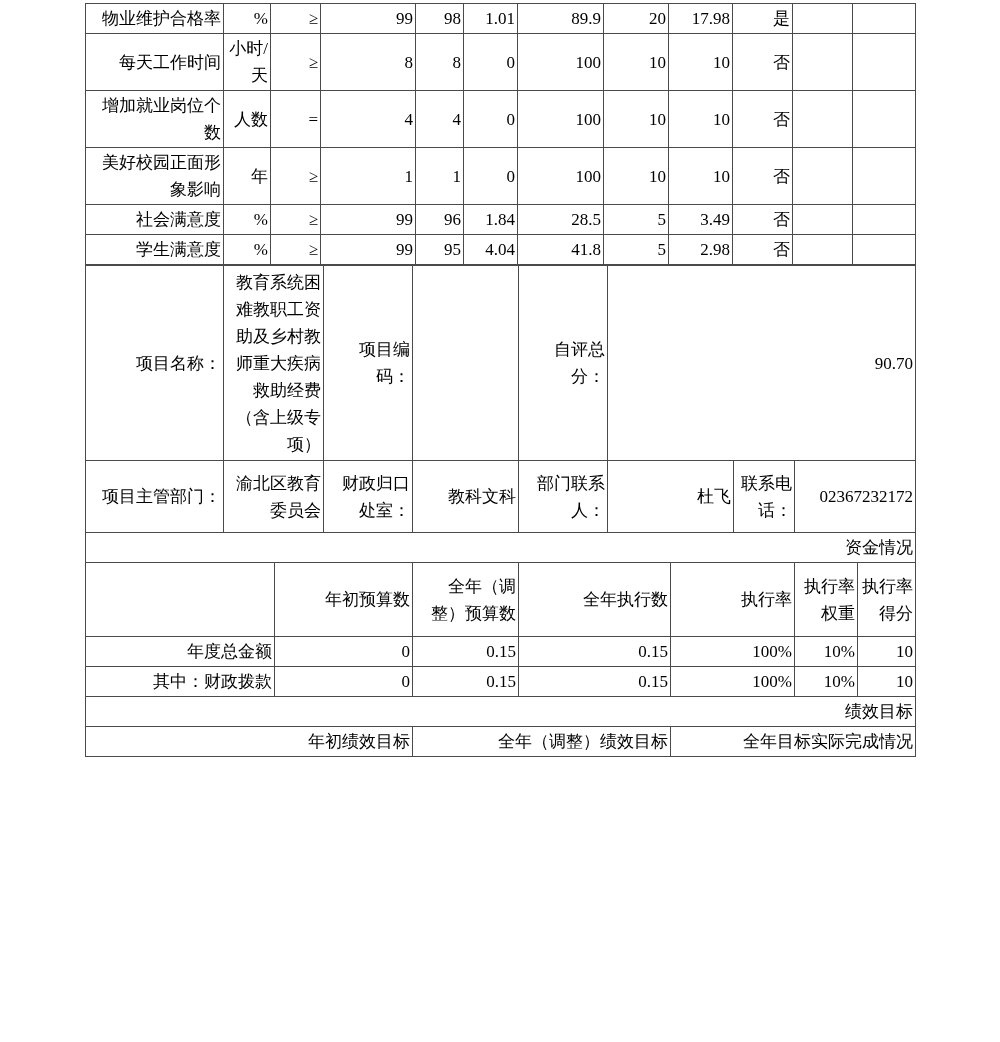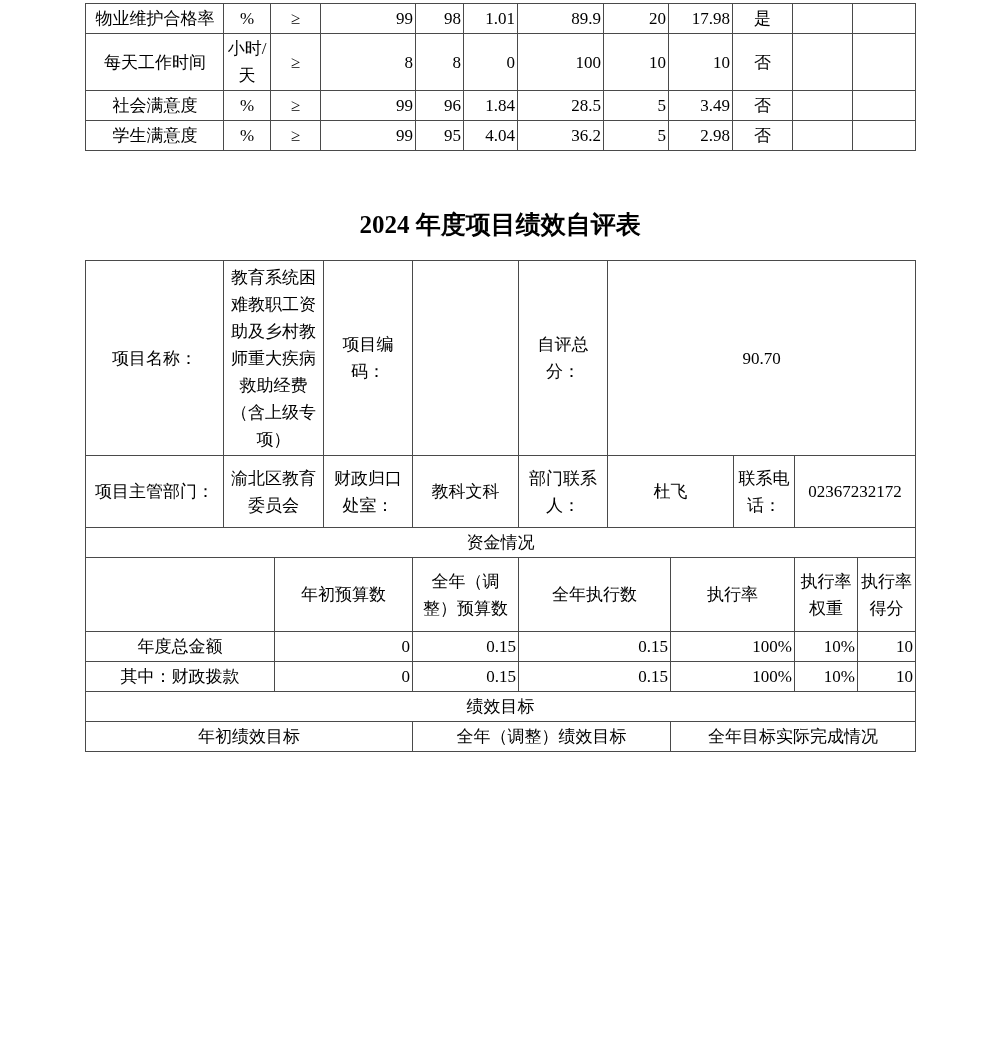--- a/index.html
+++ b/index.html
@@ -12,23 +12,23 @@
   .doc { width: 830px; margin: 0 auto; padding-top: 3px; }
   table { border-collapse: collapse; table-layout: fixed; width: 830px; }
   td {
     border: 1px solid #4a4a4a;
     vertical-align: middle;
     font-size: 17px;
     line-height: 27px;
     padding: 1px 2px;
     overflow: hidden;
   }
-  .cl { text-align: center; }
+  .cl { text-align: right; }
   .cr { text-align: right; }
-  .cc { text-align: center; }
+  .cc { text-align: right; }
   .pl3 { padding-left: 3px; }
   .title {
     margin: 56px 0 17px 0;
     font-size: 25px;
     line-height: 36px;
     font-weight: bold;
     text-align: center;
     font-family: "Liberation Serif", "DejaVu Serif", serif;
   }
 </style>
@@ -74,20 +74,48 @@
         <td class="cr">8</td>
         <td class="cr">8</td>
         <td class="cr">0</td>
         <td class="cr">100</td>
         <td class="cr">10</td>
         <td class="cr">10</td>
         <td class="cl">否</td>
         <td></td>
         <td></td>
       </tr>
+      <tr style="height:57px">
+        <td class="cl pl3">增加就业岗位个数</td>
+        <td class="cl">人数</td>
+        <td class="cl">=</td>
+        <td class="cr">4</td>
+        <td class="cr">4</td>
+        <td class="cr">0</td>
+        <td class="cr">100</td>
+        <td class="cr">10</td>
+        <td class="cr">10</td>
+        <td class="cl">否</td>
+        <td></td>
+        <td></td>
+      </tr>
+      <tr style="height:57px">
+        <td class="cl pl3">美好校园正面形象影响</td>
+        <td class="cl">年</td>
+        <td class="cl">≥</td>
+        <td class="cr">1</td>
+        <td class="cr">1</td>
+        <td class="cr">0</td>
+        <td class="cr">100</td>
+        <td class="cr">10</td>
+        <td class="cr">10</td>
+        <td class="cl">否</td>
+        <td></td>
+        <td></td>
+      </tr>
       <tr style="height:30px">
         <td class="cl pl3">社会满意度</td>
         <td class="cl">%</td>
         <td class="cl">≥</td>
         <td class="cr">99</td>
         <td class="cr">96</td>
         <td class="cr">1.84</td>
         <td class="cr">28.5</td>
         <td class="cr">5</td>
         <td class="cr">3.49</td>
@@ -95,31 +123,30 @@
         <td></td>
         <td></td>
       </tr>
       <tr style="height:30px">
         <td class="cl pl3">学生满意度</td>
         <td class="cl">%</td>
         <td class="cl">≥</td>
         <td class="cr">99</td>
         <td class="cr">95</td>
         <td class="cr">4.04</td>
-        <td class="cr">36.2</td>
+        <td class="cr">41.8</td>
         <td class="cr">5</td>
         <td class="cr">2.98</td>
         <td class="cl">否</td>
         <td></td>
         <td></td>
       </tr>
     </tbody>
   </table>
 
-  <div class="title">2024 年度项目绩效自评表</div>
 
   <table>
     <colgroup>
       <col style="width:138px">
         <col style="width:51px">
         <col style="width:49px">
       <col style="width:89px">
         <col style="width:106px">
         <col style="width:89px">
       <col style="width:63px">

